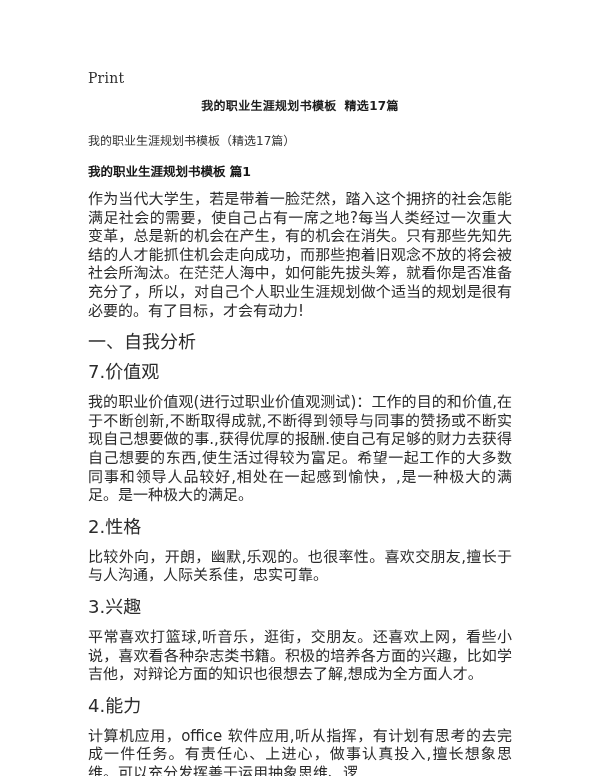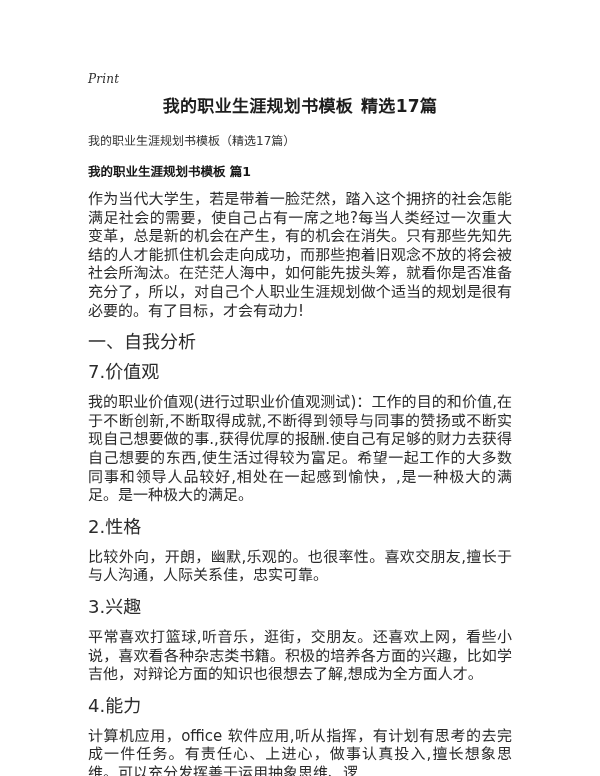--- a/index.html
+++ b/index.html
@@ -29,40 +29,39 @@
   .toolbar {
     position: absolute;
     top: 68px;
     left: 88px;
     right: 88px;
     height: 18px;
   }
   .print-link {
     display: inline-block;
     font-family: "DejaVu Serif", "Liberation Serif", serif;
-    font-size: 12px;
+    font-size: 14px;
     line-height: 14px;
     color: #2f2f2f;
     letter-spacing: 0.2px;
     cursor: pointer;
     text-decoration: none;
-    font-style: italic;
   }
 
   
   .doc {
     position: absolute;
     top: 94px;
     left: 88px;
     width: 424px;
   }
 
   .doc-title {
     margin: 0 0 14px 0;
-    font-size: 17px;
+    font-size: 12px;
     line-height: 24px;
     font-weight: bold;
     text-align: center;
     color: #1d1d1d;
     letter-spacing: 0.3px;
   }
   .doc-title .title-sep {
     display: inline-block;
     width: 8px;
   }

